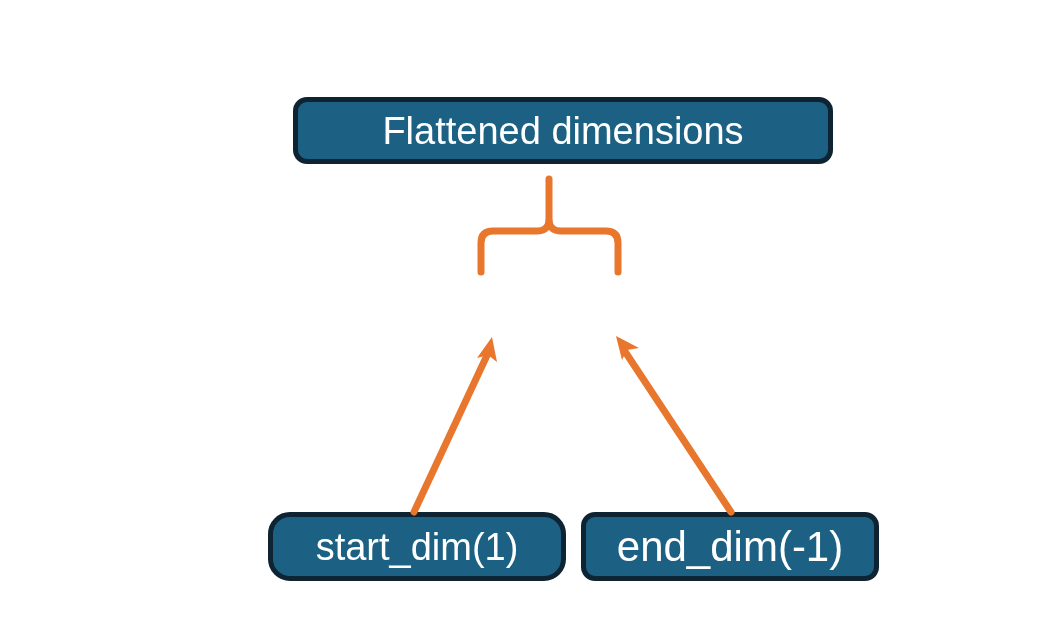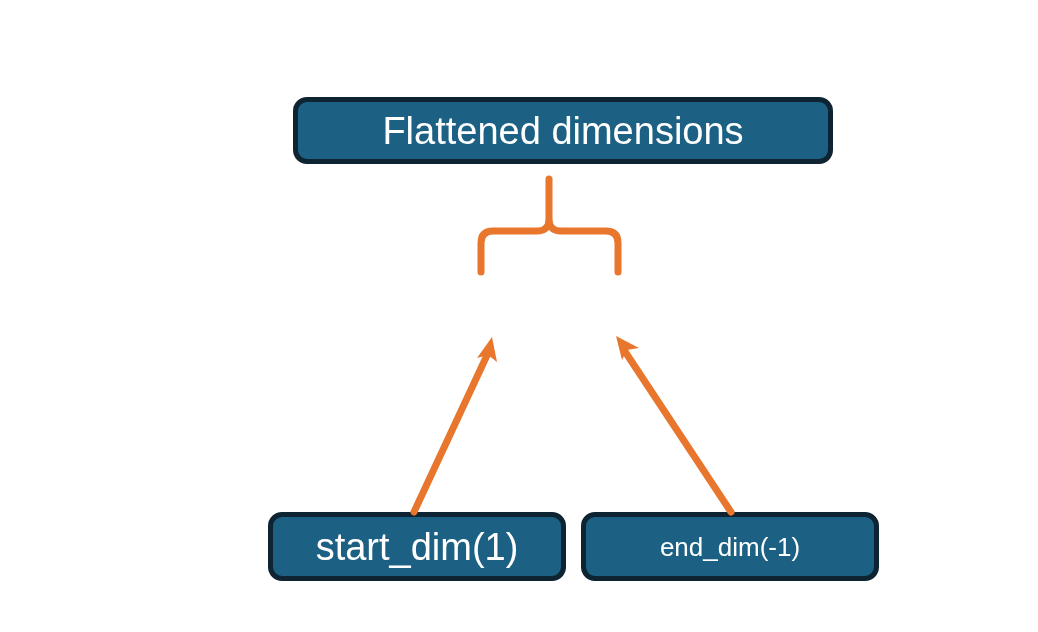--- a/index.html
+++ b/index.html
@@ -60,32 +60,32 @@
     font-size: 58px;
     letter-spacing: 0.5px;
     transform: translateY(4px);
   }
 
   #start-dim-box {
     left: 268px;
     top: 512px;
     width: 298px;
     height: 69px;
-    border-radius: 14px;
+    border-radius: 22px;
   }
   #start-dim-box .label { font-size: 38px; }
 
   #end-dim-box {
     left: 581px;
     top: 512px;
     width: 298px;
     height: 69px;
     border-radius: 14px;
   }
-  #end-dim-box .label { font-size: 26px; }
+  #end-dim-box .label { font-size: 42px; }
 
   
   #connectors {
     position: absolute;
     left: 0;
     top: 0;
     width: 1038px;
     height: 632px;
     z-index: 3;
     pointer-events: none;

